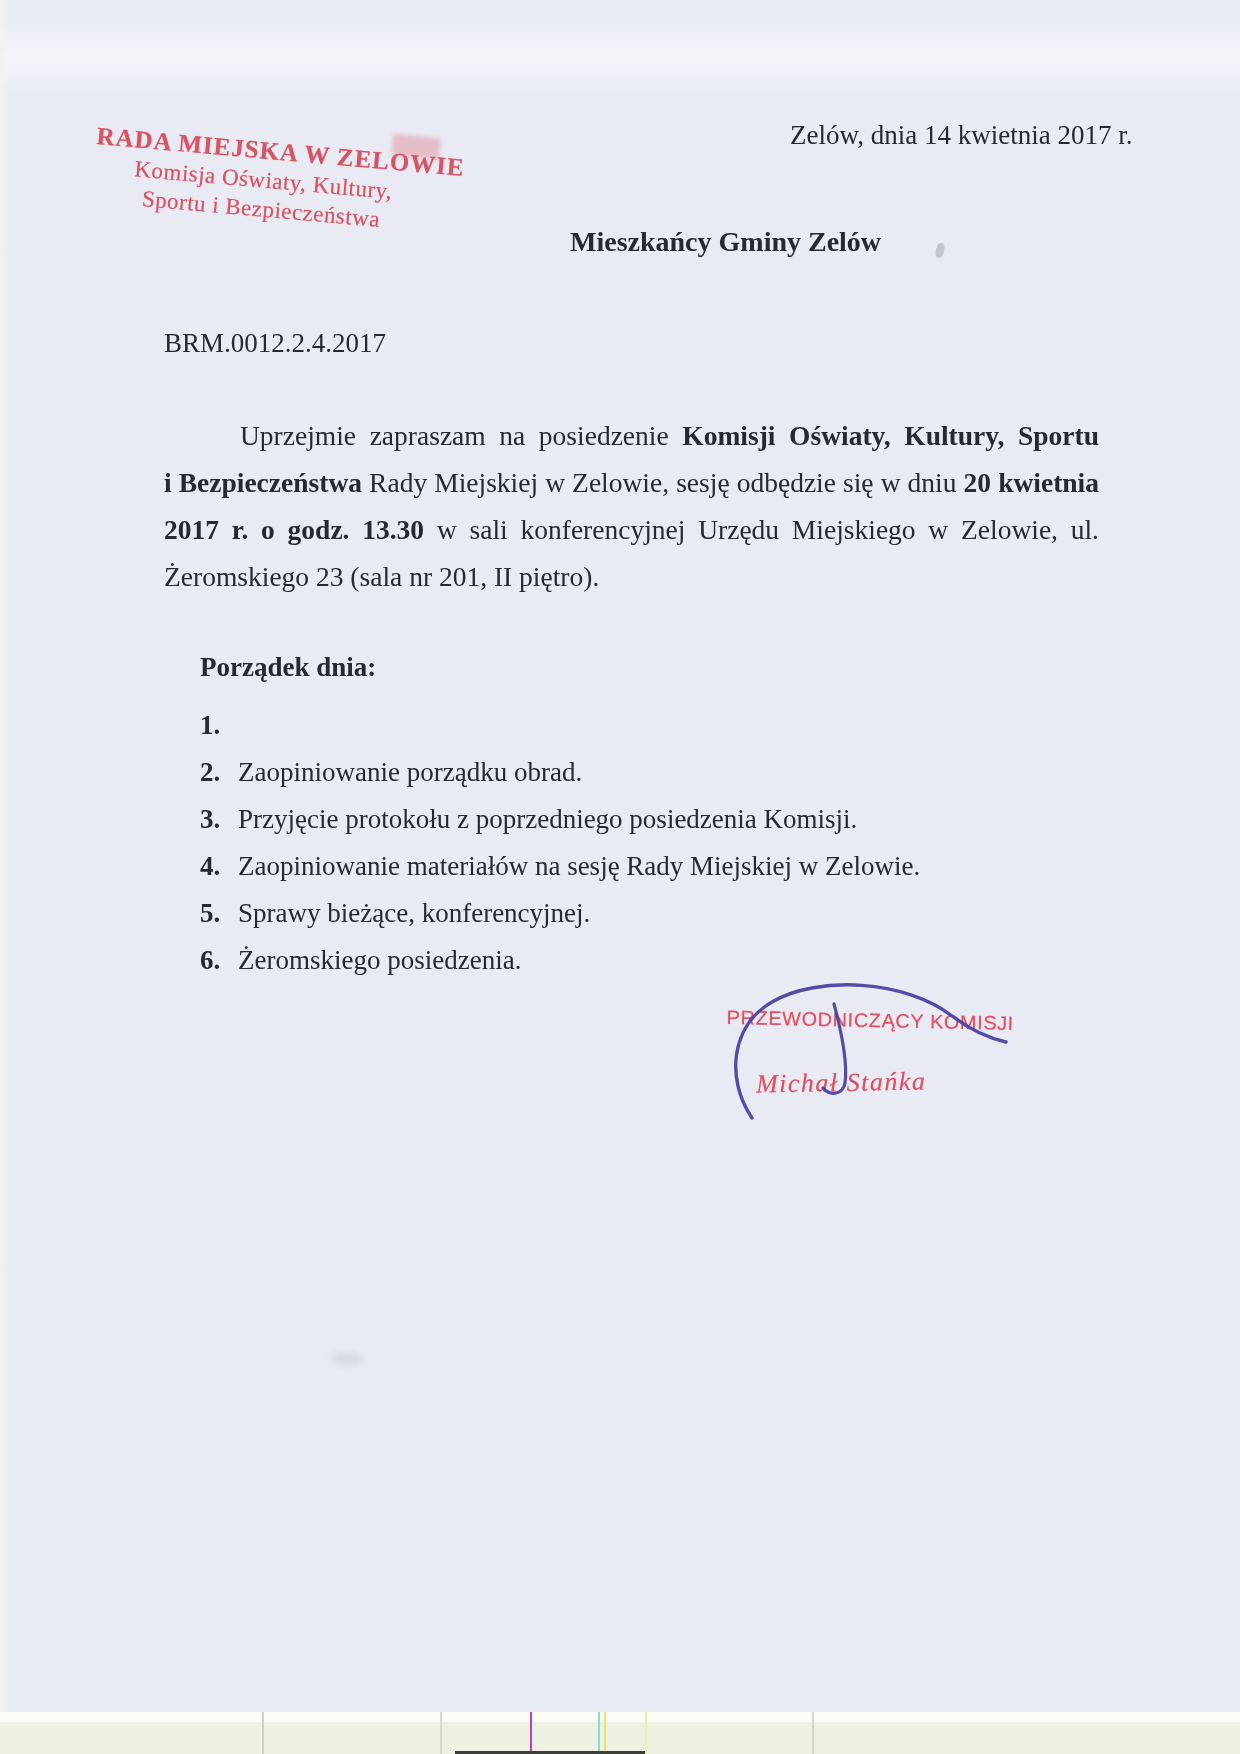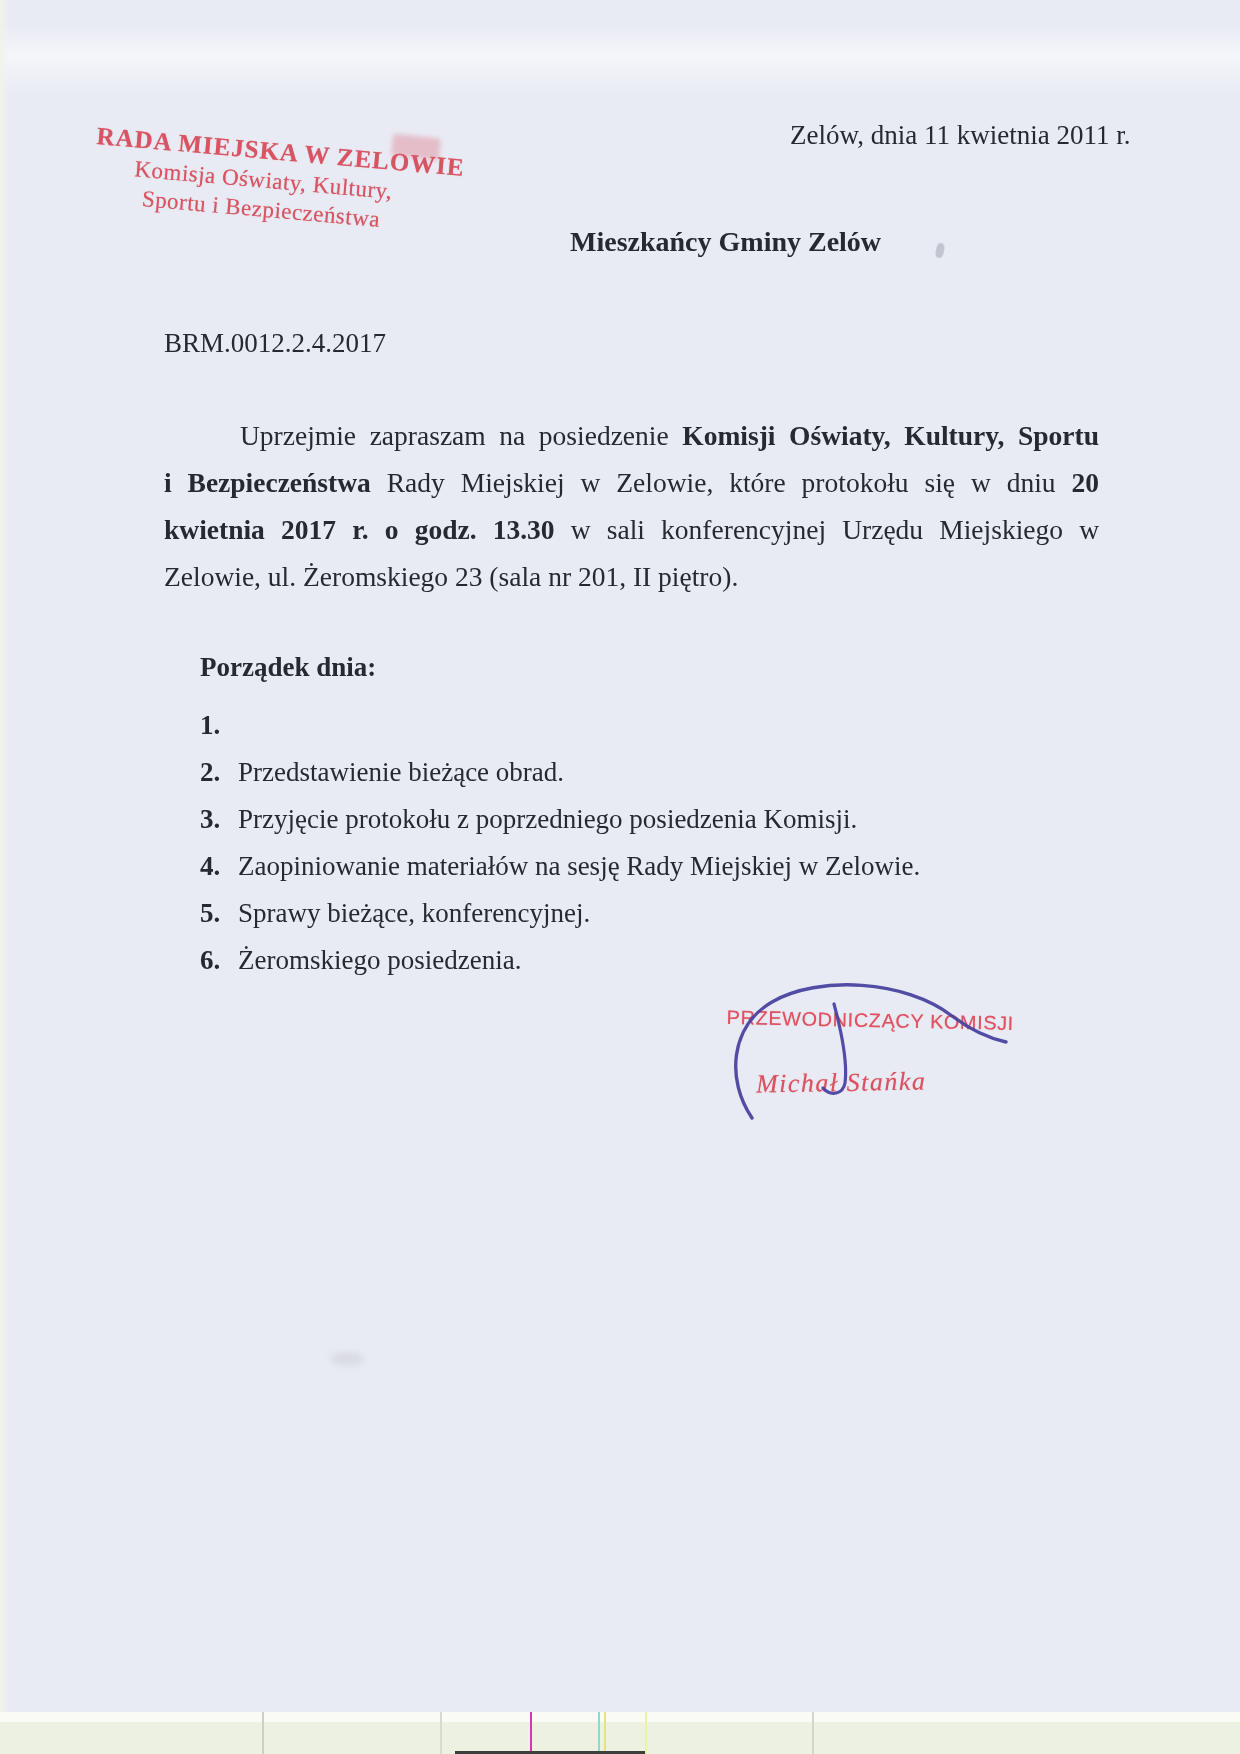--- a/index.html
+++ b/index.html
@@ -107,37 +107,37 @@
   <div class="top-light-band"></div>
   <div class="left-edge"></div>
 
   <div class="sender-stamp">
     <div class="stamp-line1">RADA MIEJSKA W ZELOWIE</div>
     <div class="stamp-line2">Komisja Oświaty, Kultury,</div>
     <div class="stamp-line3">Sportu i Bezpieczeństwa</div>
   </div>
   <div class="stamp-smudge"></div>
 
-  <div class="date-line">Zelów, dnia 11 kwietnia 2011 r.</div>
+  <div class="date-line">Zelów, dnia 14 kwietnia 2017 r.</div>
 
   <div class="recipient">Mieszkańcy Gminy Zelów</div>
 
   <div class="reference">BRM.0012.2.4.2017</div>
 
-  <p class="body-par"><span>Uprzejmie zapraszam na posiedzenie </span><span class="seg-b">Komisji Oświaty, Kultury, Sportu i&nbsp;Bezpieczeństwa</span><span> Rady Miejskiej w Zelowie, które protokołu się w dniu </span><span class="seg-b">20 kwietnia 2017 r. o&nbsp;godz.&nbsp;13.30</span><span> w sali konferencyjnej Urzędu Miejskiego w Zelowie, ul. Żeromskiego 23 (sala nr 201, II piętro).</span></p>
+  <p class="body-par"><span>Uprzejmie zapraszam na posiedzenie </span><span class="seg-b">Komisji Oświaty, Kultury, Sportu i&nbsp;Bezpieczeństwa</span><span> Rady Miejskiej w Zelowie, sesję odbędzie się w dniu </span><span class="seg-b">20 kwietnia 2017 r. o&nbsp;godz.&nbsp;13.30</span><span> w sali konferencyjnej Urzędu Miejskiego w Zelowie, ul. Żeromskiego 23 (sala nr 201, II piętro).</span></p>
 
   <div class="agenda-heading">Porządek dnia:</div>
 
   <div class="agenda-list">
     <div class="agenda-item">
       <span class="num">1.</span>
     </div>
     <div class="agenda-item">
       <span class="num">2.</span>
-      <span class="txt">Przedstawienie bieżące obrad.</span>
+      <span class="txt">Zaopiniowanie porządku obrad.</span>
     </div>
     <div class="agenda-item">
       <span class="num">3.</span>
       <span class="txt">Przyjęcie protokołu z poprzedniego posiedzenia Komisji.</span>
     </div>
     <div class="agenda-item">
       <span class="num">4.</span>
       <span class="txt">Zaopiniowanie materiałów na sesję Rady Miejskiej w Zelowie.</span>
     </div>
     <div class="agenda-item">

